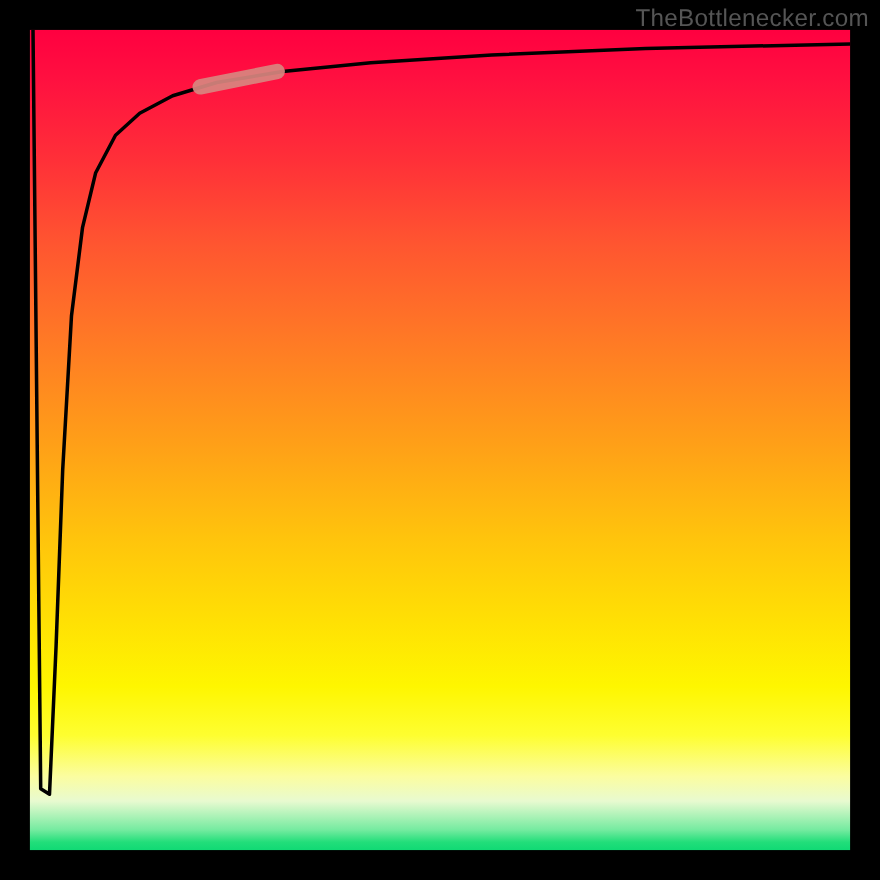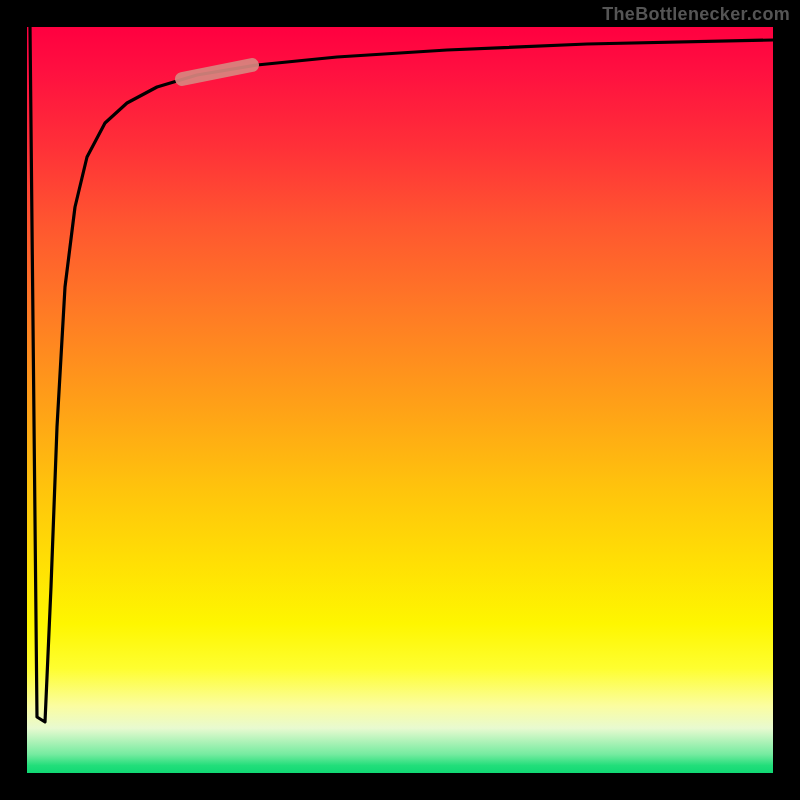--- a/index.html
+++ b/index.html
@@ -40,22 +40,22 @@
       #75eba0 97.5%,
       #22de7a 99%,
       #10d974 100%
     );
   }
   .brand {
     position: absolute;
     top: 4px;
     right: 10px;
     font-family: Arial, Helvetica, sans-serif;
-    font-size: 18px;
-    font-weight: 700;
+    font-size: 22px;
+    font-weight: 400;
     color: #555;
     letter-spacing: 0.3px;
   }
   svg.curve {
     position: absolute;
     left: 0;
     top: 0;
     width: 746px;
     height: 746px;
   }

